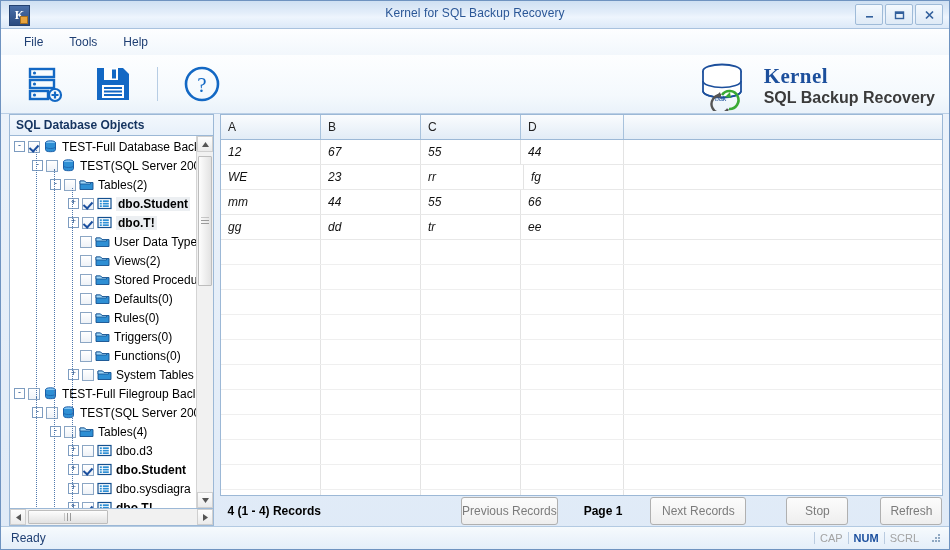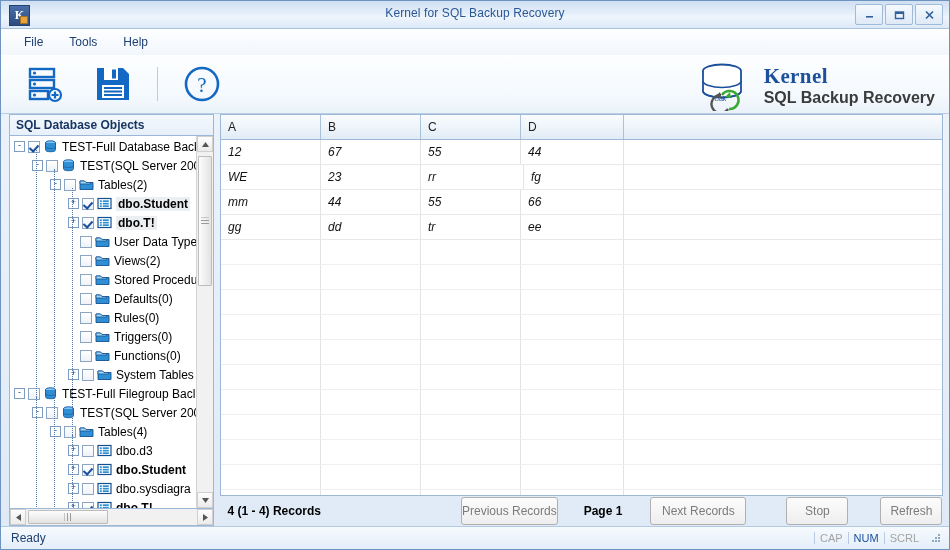--- a/index.html
+++ b/index.html
@@ -213,21 +213,21 @@
     position:relative;
   }
   .status-right{
     position:absolute;right:6px;top:0;bottom:0;
     display:flex;align-items:center;gap:0;
   }
   .ind{
     font-size:11px;padding:0 5px;border-left:1px solid #b9cbe0;
   }
   .ind.off{color:#a3a3a3;}
-  .ind.on{color:#1b4f9e;font-weight:normal;}
+  .ind.on{color:#1b4f9e;font-weight:bold;}
   .grip{
     width:14px;height:14px;margin-left:5px;position:relative;
   }
   .grip i{
     position:absolute;width:2px;height:2px;background:#8fa8c2;display:block;
   }
 </style>
 </head>
 <body>
 

